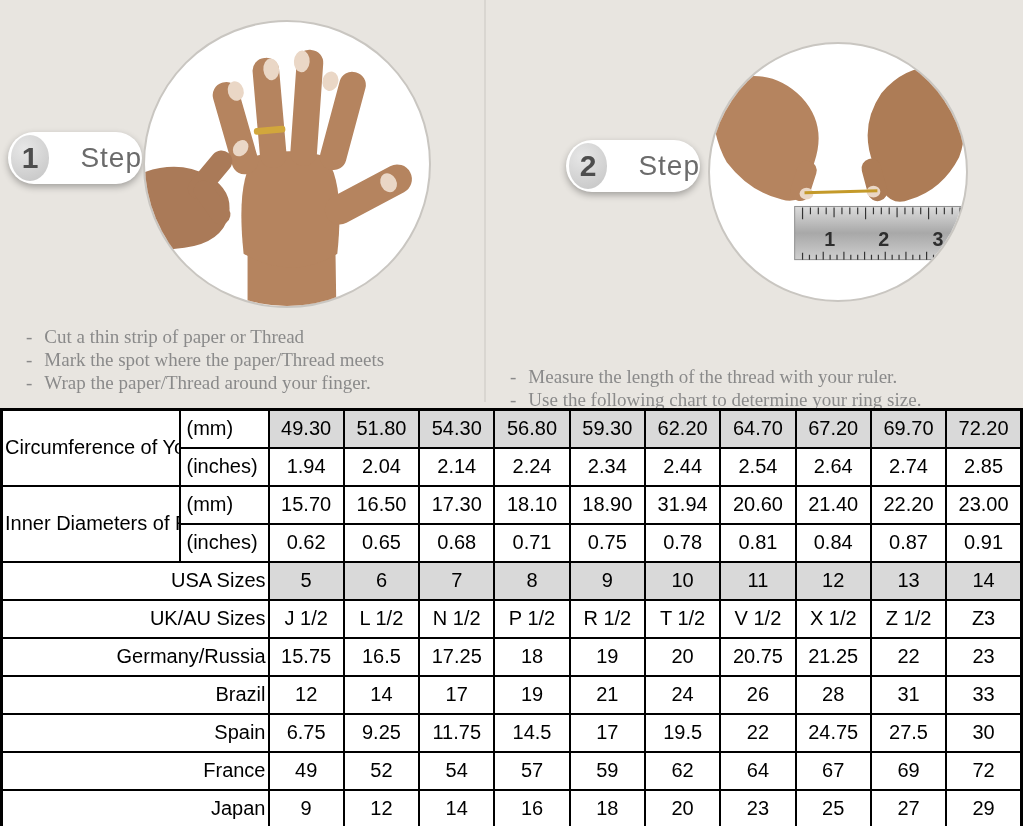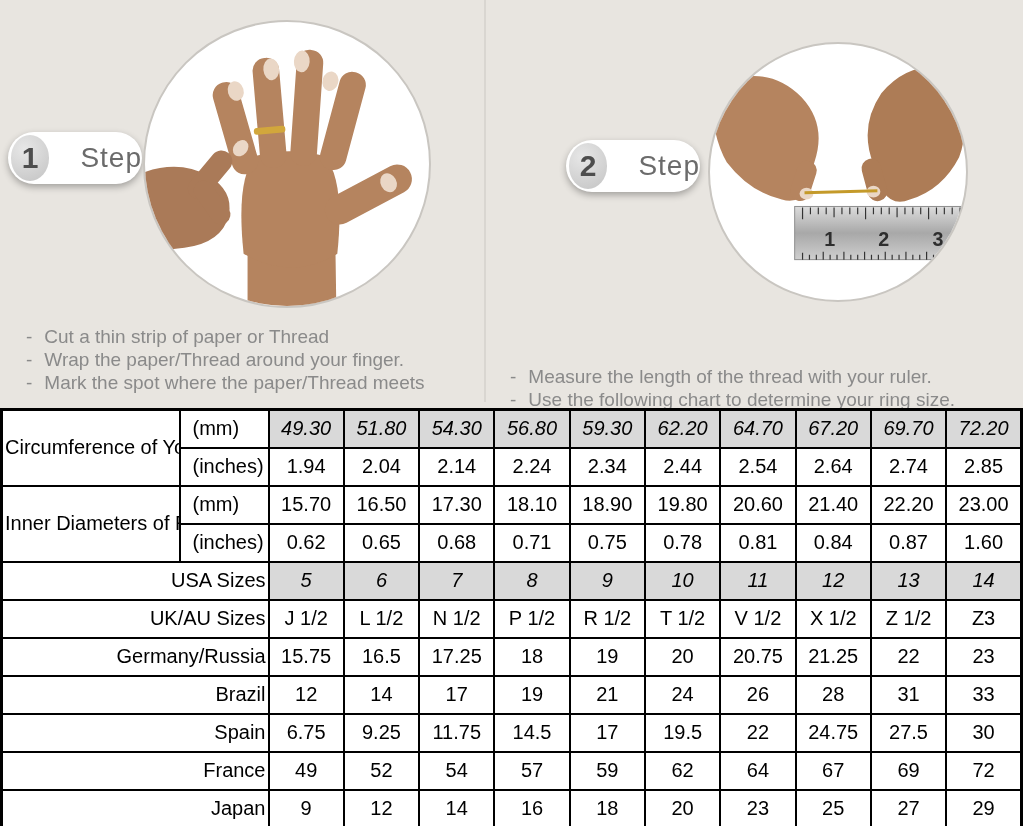--- a/index.html
+++ b/index.html
@@ -34,44 +34,44 @@
   .badge-2 { left:566px; top:140px; }
   .step-num {
     width:46px; height:46px; margin-left:3px;
     border-radius:50%;
     background:radial-gradient(circle at 35% 30%, #e7e7e7, #c3c3c3);
     color:#4d4d4d; font-size:30px; font-weight:bold;
     display:flex; align-items:center; justify-content:center;
   }
   .step-word { margin-left:31px; font-size:28px; color:#6b6b6b; letter-spacing:1px; }
 
-  .instructions { position:absolute; color:#8a8a8a; font-size:19px; line-height:23px; }
+  .instructions { position:absolute; color:#8a8a8a; font-size:19px; line-height:23px;font-family:Liberation Serif, serif; }
   .inst-left  { left:22px;  top:325px; width:470px; }
   .inst-right { left:506px; top:325px; width:515px;margin-top:40px; }
   .inst-line { display:flex; }
   .inst-line::before { content:"-"; margin:0 12px 0 4px; flex:0 0 auto; }
 
   
   .size-table {
     position:absolute; left:0; top:408px;
     width:1023px; height:418px;
     border-collapse:collapse; table-layout:fixed;
     background:#ffffff;
     border:3px solid #000;
     font-size:20px; color:#000;
   }
   .size-table tr { height:38px; }
   .size-table th, .size-table td {
     border:2px solid #000; padding:0 2px;
     text-align:center; font-weight:normal; overflow:hidden; white-space:nowrap;
   }
   .size-table .biglbl { text-align:center; }
-  .size-table .unit   { text-align:left; padding-left:12px; }
+  .size-table .unit   { text-align:left; padding-left:6px; }
   .size-table .rowlbl { text-align:right; padding-left:8px; }
-  .size-table .hl { background:#d9d9d9;font-style:italic; }
+  .size-table .hl { background:#d9d9d9; }
 </style>
 </head>
 <body>
 
 <div class="top-section">
   <div class="v-divider"></div>
 
   <div class="step-badge badge-1">
     <div class="step-num">1</div>
     <div class="step-word">Step</div>
@@ -107,22 +107,22 @@
         <path d="M0,152 Q36,140 64,156 Q90,171 85,196 Q78,224 40,229 Q12,233 0,229 Z"></path>
         <rect x="55" y="126" width="22" height="58" rx="11" transform="rotate(40 66 155)"></rect>
         <rect x="58" y="158" width="20" height="50" rx="10" transform="rotate(-35 68 183)"></rect>
       </g>
       <ellipse cx="97" cy="128" rx="7" ry="9" fill="#ead7c6" transform="rotate(40 97 128)"></ellipse>
     </svg>
   </div>
 
   <div class="instructions inst-left">
     <div class="inst-line">Cut a thin strip of paper or Thread</div>
+    <div class="inst-line">Mark the spot where the paper/Thread meets</div>
     <div class="inst-line">Wrap the paper/Thread around your finger.</div>
-    <div class="inst-line">Mark the spot where the paper/Thread meets</div>
   </div>
 
   <div class="step-badge badge-2">
     <div class="step-num">2</div>
     <div class="step-word">Step</div>
   </div>
 
   <div class="photo-circle circle-2">
     <svg viewBox="0 0 260 260">
 
@@ -208,38 +208,38 @@
       <td>2.85</td>
     </tr>
     <tr>
       <th class="biglbl" rowspan="2">Inner Diameters of Rings</th>
       <td class="unit">(mm)</td>
       <td>15.70</td>
       <td>16.50</td>
       <td>17.30</td>
       <td>18.10</td>
       <td>18.90</td>
-      <td>19.80</td>
+      <td>31.94</td>
       <td>20.60</td>
       <td>21.40</td>
       <td>22.20</td>
       <td>23.00</td>
     </tr>
     <tr>
       <td class="unit">(inches)</td>
       <td>0.62</td>
       <td>0.65</td>
       <td>0.68</td>
       <td>0.71</td>
       <td>0.75</td>
       <td>0.78</td>
       <td>0.81</td>
       <td>0.84</td>
       <td>0.87</td>
-      <td>1.60</td>
+      <td>0.91</td>
     </tr>
     <tr>
       <th class="rowlbl" colspan="2">USA Sizes</th>
       <td class="hl">5</td>
       <td class="hl">6</td>
       <td class="hl">7</td>
       <td class="hl">8</td>
       <td class="hl">9</td>
       <td class="hl">10</td>
       <td class="hl">11</td>

